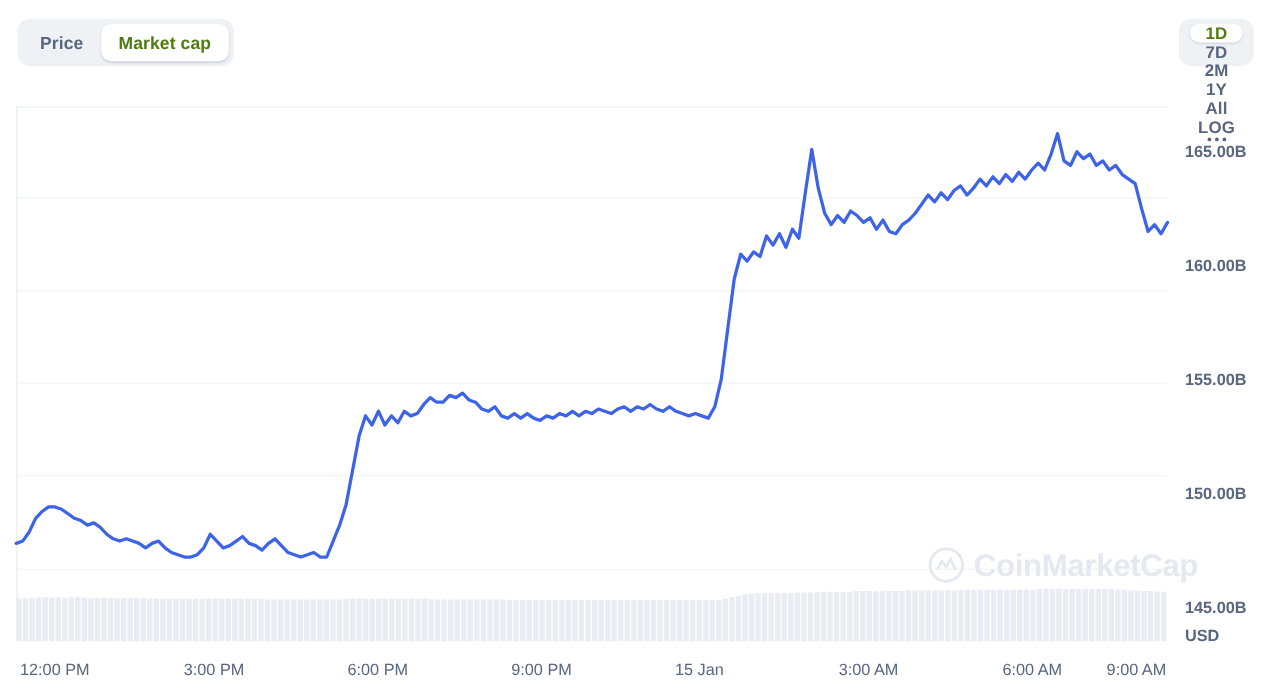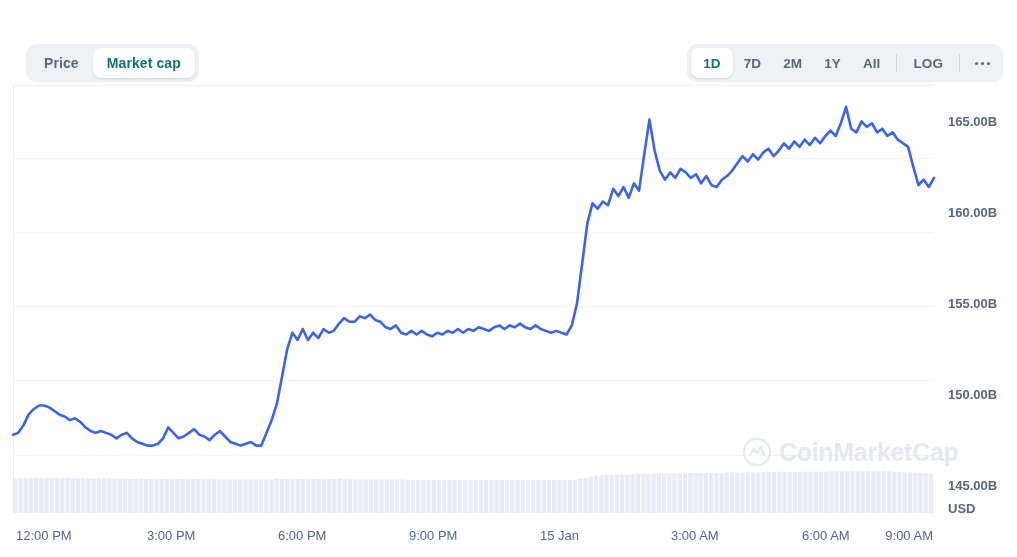--- a/index.html
+++ b/index.html
@@ -12,56 +12,55 @@
     position: relative;
     width: 1017px;
     height: 557px;
     background: #ffffff;
     overflow: hidden;
   }
 
   
   .toolbar {
     position: absolute;
-    top: 0; left: 12px; right: 0;
+    top: 0; left: 0; right: 0;
     height: 68px;
-    margin-top: 29px;
   }
   .seg-group {
     position: absolute;
     display: flex;
     align-items: center;
     background: #EFF2F5;
     border-radius: 10px;
     padding: 4px;
     height: 38px;
   }
   .seg-left { left: 14px; top: 15px; }
-  .seg-right { right: 14px; top: 15px; }
+  .seg-right { right: 14px; top: 15px; flex-direction: column; }
 
   .seg-btn {
     display: flex;
     align-items: center;
     justify-content: center;
     height: 30px;
     padding: 0 14px;
     border-radius: 8px;
     font-size: 14px;
     font-weight: 600;
     color: #58667E;
     background: transparent;
     border: none;
     cursor: pointer;
     white-space: nowrap;
     font-family: "Liberation Sans", sans-serif;
     letter-spacing: 0.1px;
   }
   .seg-btn.active {
     background: #ffffff;
-    color: #0f766e;
+    color: #4d7c0f;
     box-shadow: 0 1px 2px rgba(88,102,126,0.22);
   }
   .seg-right .seg-btn { padding: 0 11px; font-size: 13.5px; }
   .seg-right .seg-btn.active { padding: 0 12px; }
   .seg-divider {
     width: 1px;
     height: 18px;
     background: #CFD6E4;
     margin: 0 5px;
   }

